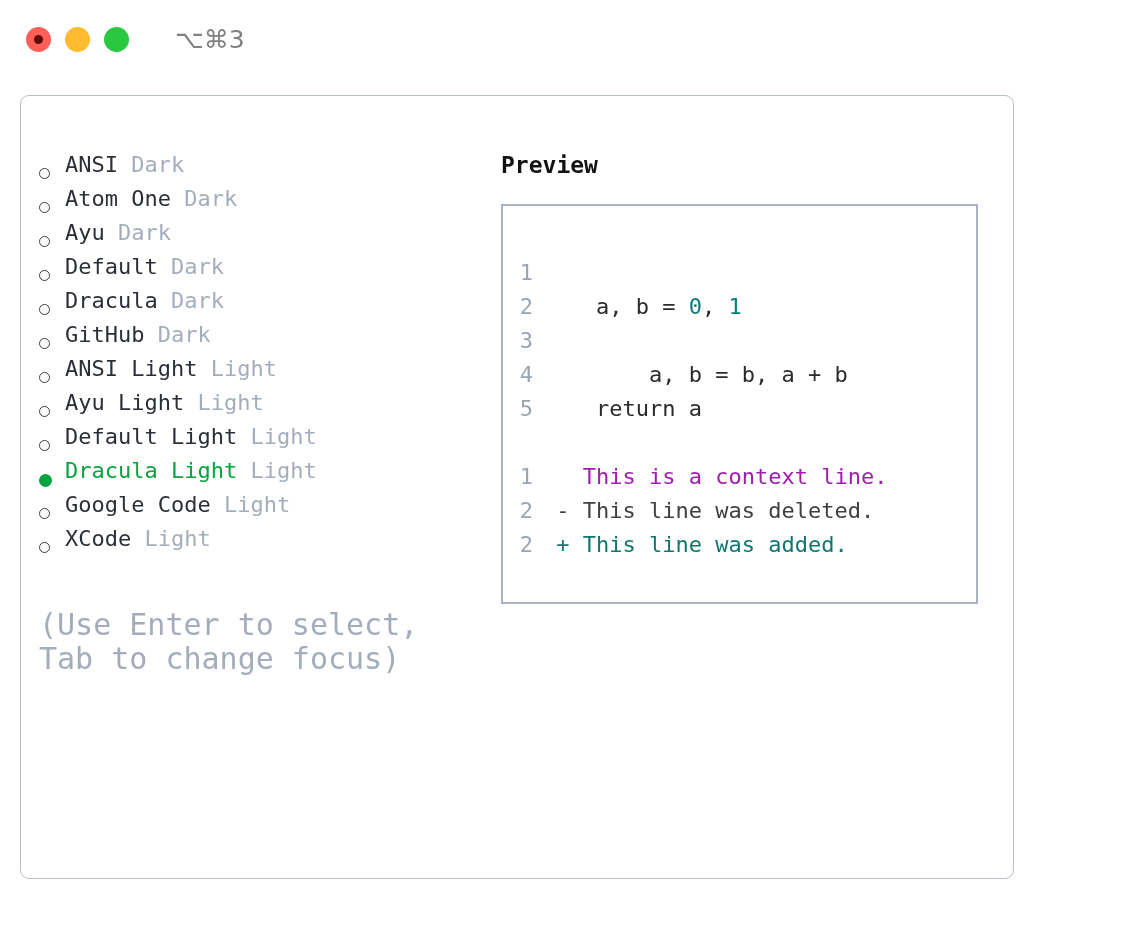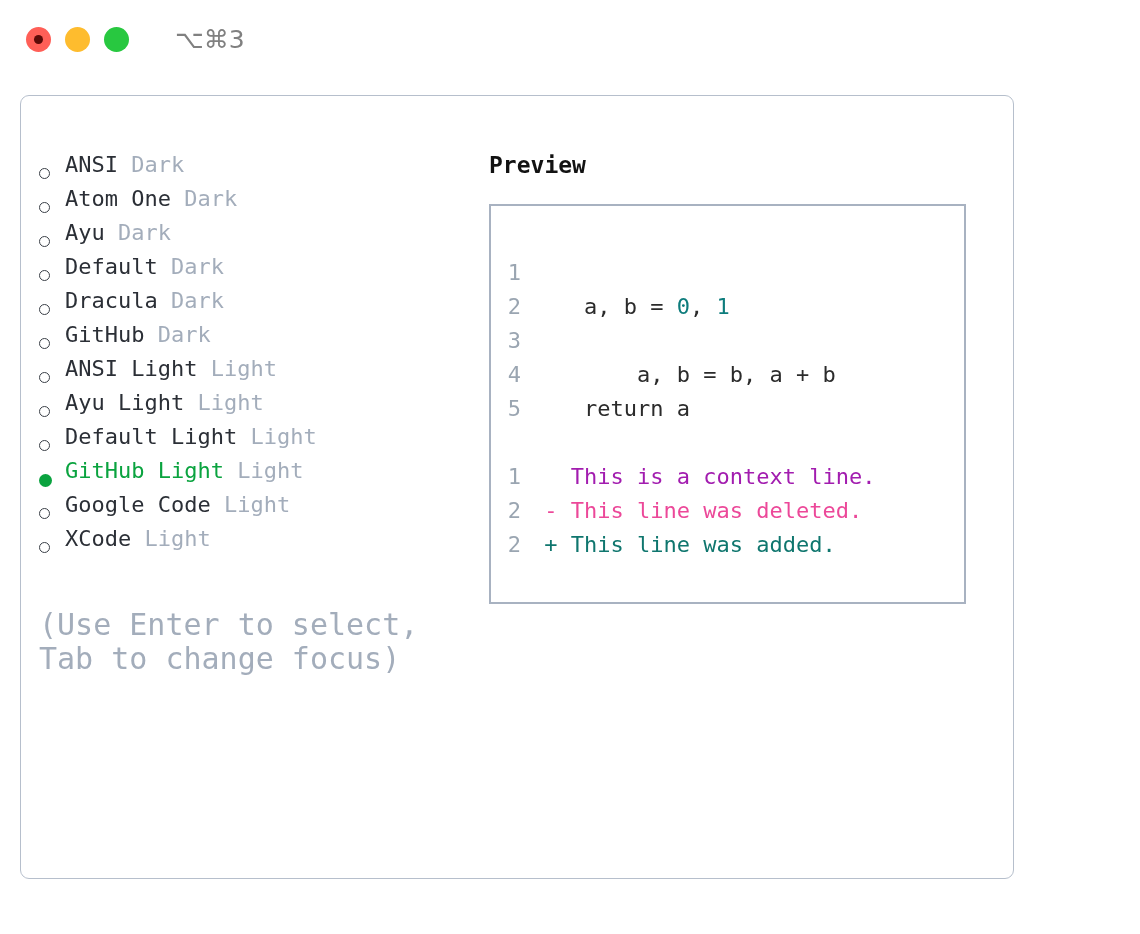--- a/index.html
+++ b/index.html
@@ -156,21 +156,21 @@
     margin-top: 18px;
     font-size: 30px;
     line-height: 34px;
     color: #a3adbb;
     width: 400px;
   }
 
   
   .right-col {
     position: absolute;
-    left: 468px;
+    left: 480px;
     top: 52px;
     width: 500px;
   }
   .preview-title {
     font-size: 23px;
     font-weight: bold;
     color: #121212;
     line-height: 34px;
   }
   .preview-box {
@@ -195,21 +195,21 @@
     text-align: right;
     color: #9aa5b1;
     padding-right: 10px;
     box-sizing: border-box;
   }
   .code-text { color: #2b2b2b; }
   .tok-fn    { color: #a31515; }
   .tok-num   { color: #0d7c7c; }
   .tok-builtin { color: #1a7bad; }
   .tok-ctx   { color: #a21caf; }
-  .tok-del   { color: #ec4899; }
+  .tok-del   { color: #404040; }
   .tok-add   { color: #0f766e; }
   .blank-line { height: 34px; }
 </style>
 </head>
 <body>
 
 <div class="window">
 
   <div class="titlebar">
     <div class="lights">
@@ -277,21 +277,21 @@
           </div>
 
           <div class="opt-row">
             <span class="marker"><span class="ring"></span></span>
             <span class="opt-name">Default Light</span>
             <span class="opt-kind"> <span>Light</span></span>
           </div>
 
           <div class="opt-row">
             <span class="marker"><span class="dot"></span></span>
-            <span class="opt-name sel">GitHub Light</span>
+            <span class="opt-name sel">Dracula Light</span>
             <span class="opt-kind"> <span>Light</span></span>
           </div>
 
           <div class="opt-row">
             <span class="marker"><span class="ring"></span></span>
             <span class="opt-name">Google Code</span>
             <span class="opt-kind"> <span>Light</span></span>
           </div>
 
           <div class="opt-row">

